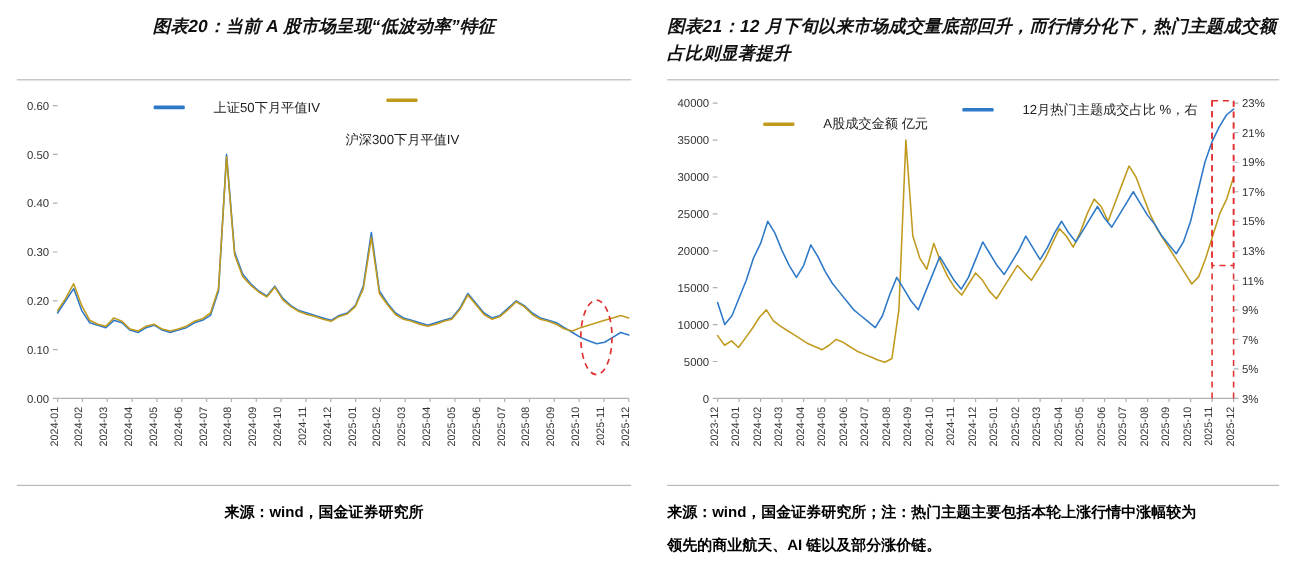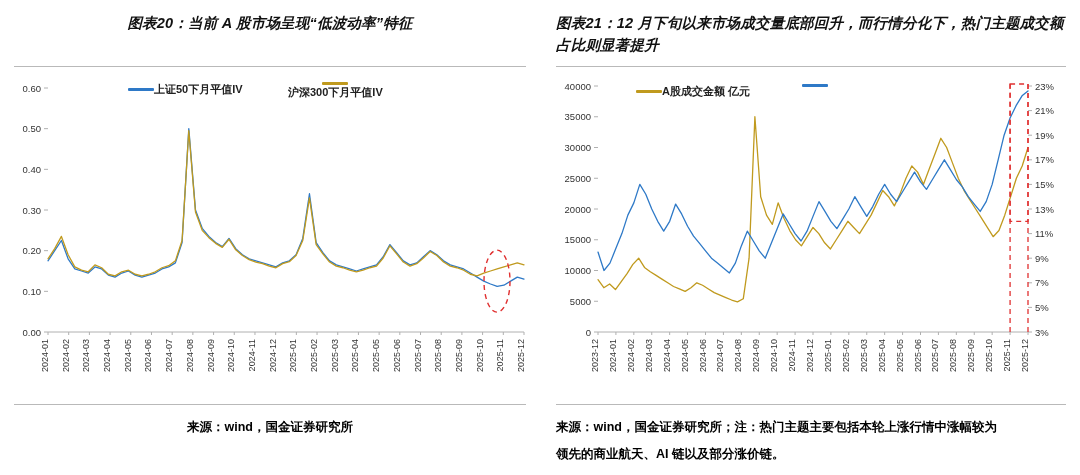--- a/index.html
+++ b/index.html
@@ -28,22 +28,22 @@
   .source{
     position:absolute;top:418px;font-size:12.5px;color:#000000;line-height:1.55;
     font-weight:bold;
   }
   .panel.left .source{left:14px;right:14px;}
   .panel.right .source{left:16px;right:14px;}
 
   .chartbox{position:absolute;left:0;top:70px;width:540px;height:332px;}
 
   .legend{
-    position:absolute;display:flex;align-items:center;gap:0;
-    font-size:11px;color:#222;white-space:nowrap;font-weight:bold;
+    position:absolute;display:flex;align-items:center;gap:24px;
+    font-size:11px;color:#222;white-space:nowrap;
   }
   .legend .swatch{display:inline-block;width:26px;height:2.5px;border-radius:1px;}
   .legend .lbl{font-size:11px;}
 
   svg{display:block;}
   text{font-family:"Liberation Sans",sans-serif;}
 </style>
 </head>
 <body>
 
@@ -139,26 +139,27 @@
     <div class="source">
       <span>来源：wind，国金证券研究所</span>
     </div>
   </div>
 
   <div class="panel right">
     <div class="title">图表21：12 月下旬以来市场成交量底部回升，而行情分化下，热门主题成交额占比则显著提升</div>
     <div class="rule top"></div>
     <div class="rule bottom"></div>
 
-    <div class="legend" style="left:96px;top:84px;">
+    <div class="legend" style="left:96px;top:96px;">
       <span class="swatch" style="background:#C09A1E"></span>
       <span class="lbl">A股成交金额 亿元</span>
     </div>
     <div class="legend" style="left:262px;top:84px;">
       <span class="swatch" style="background:#2E79C7"></span>
+      <span class="lbl">12月热门主题成交占比 %，右</span>
     </div>
 
     <div class="chartbox">
       <svg id="svg-right" width="540" height="332" viewBox="0 0 540 332">
           <g>
             <line x1="58" y1="262" x2="488" y2="262" stroke="#b0b0b0" stroke-width="1"></line>
             <line x1="54" y1="262" x2="58" y2="262" stroke="#b0b0b0" stroke-width="1"></line>
             <text x="51" y="265.5" text-anchor="end" font-size="9.5" fill="#333">0</text>
             <line x1="54" y1="231.25" x2="58" y2="231.25" stroke="#b0b0b0" stroke-width="1"></line>
             <text x="51" y="234.75" text-anchor="end" font-size="9.5" fill="#333">5000</text>

